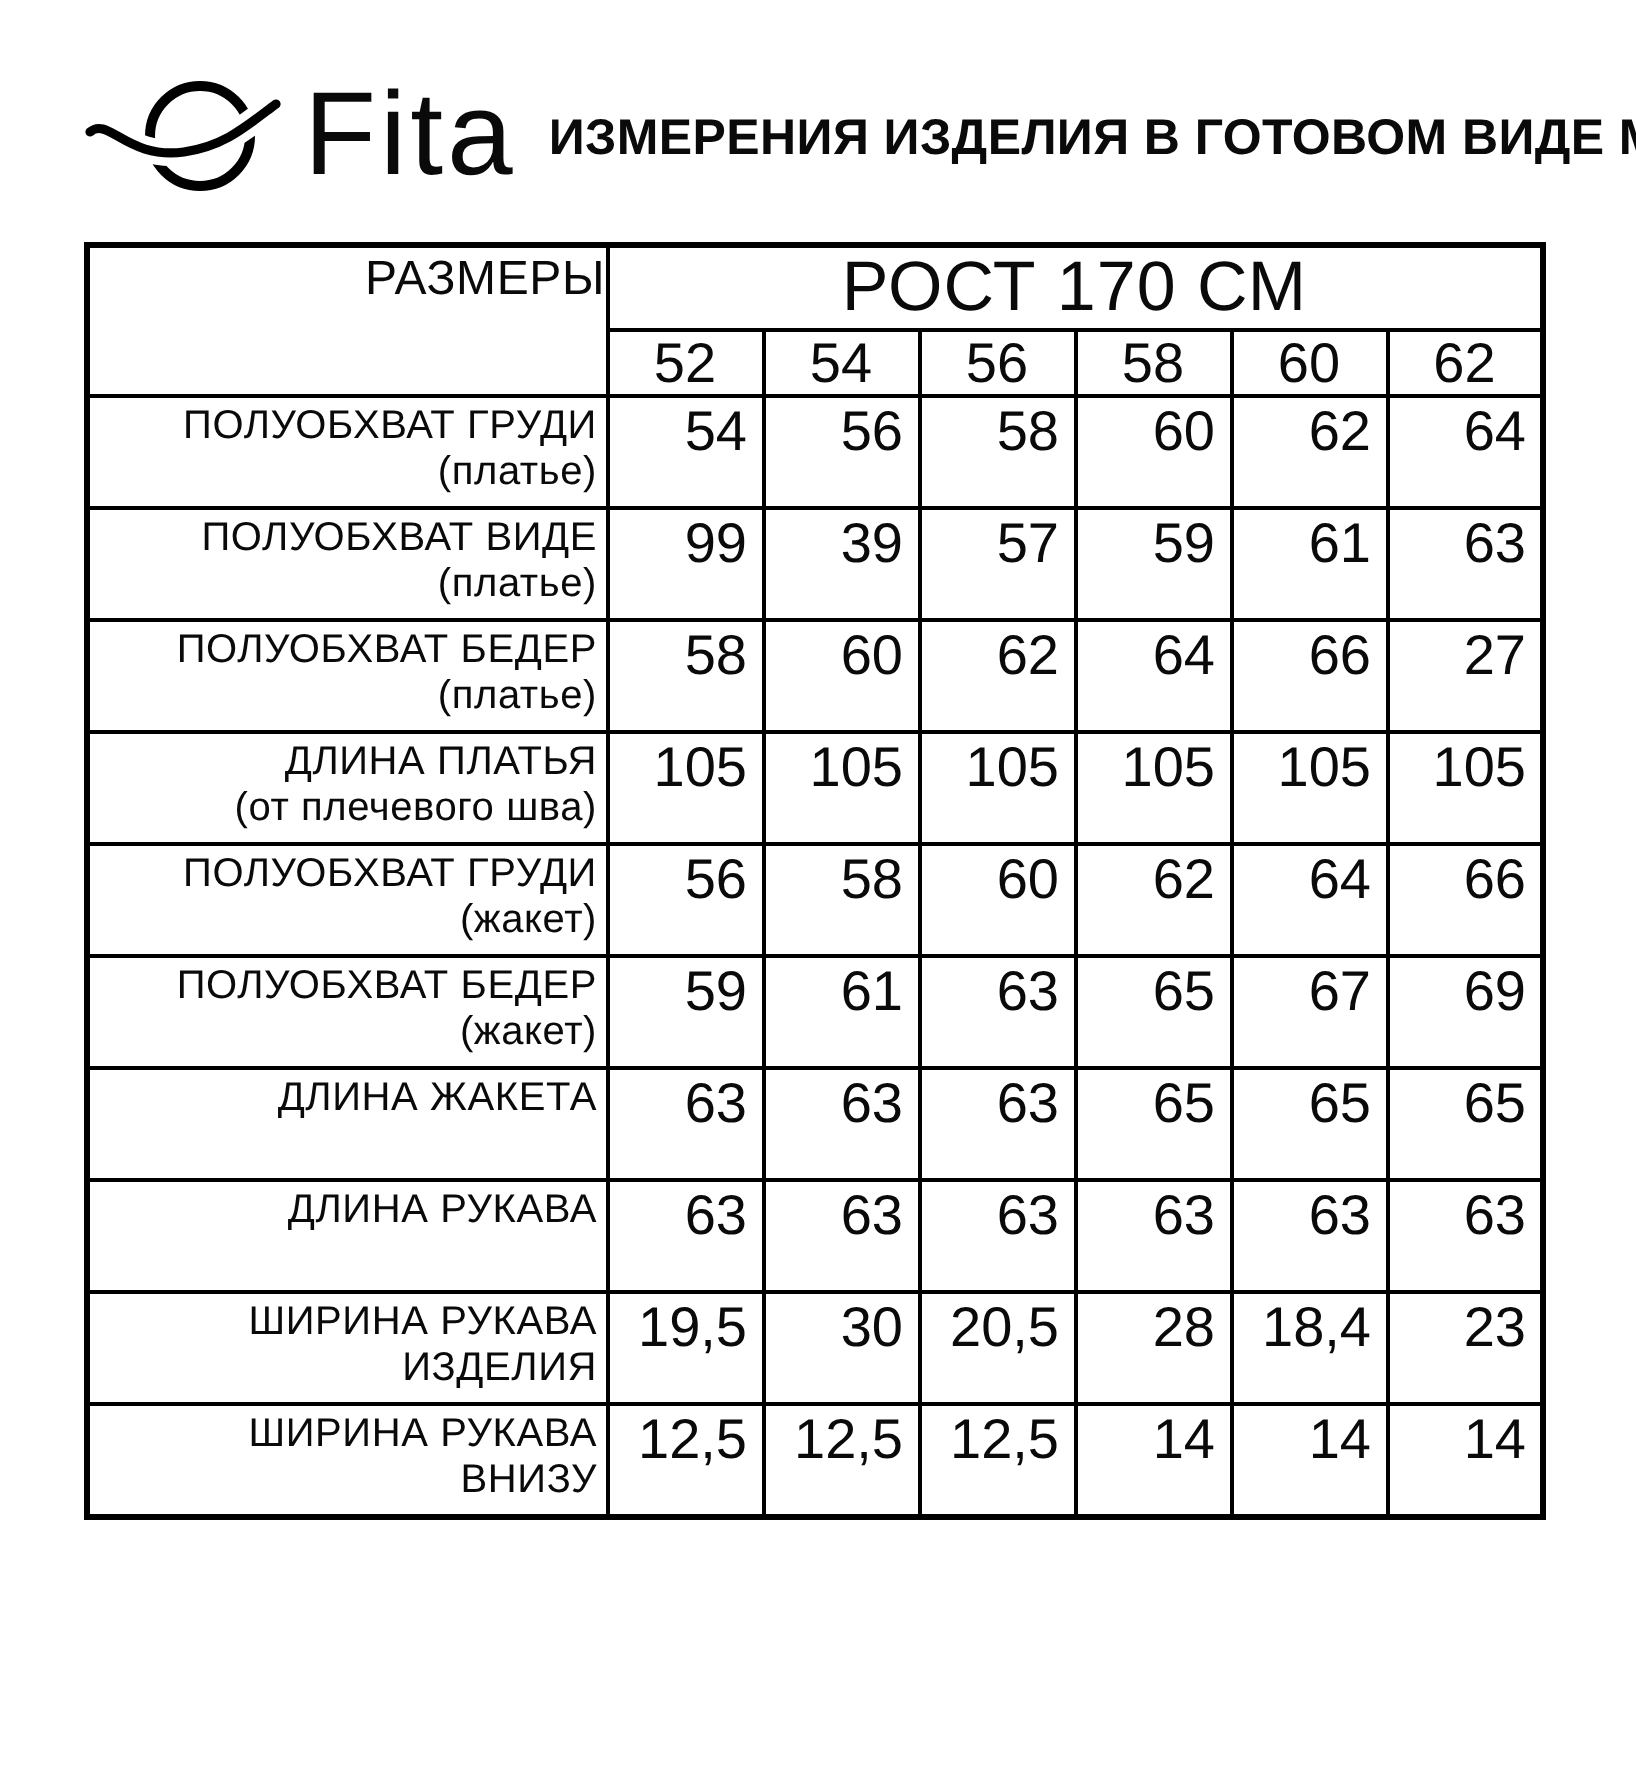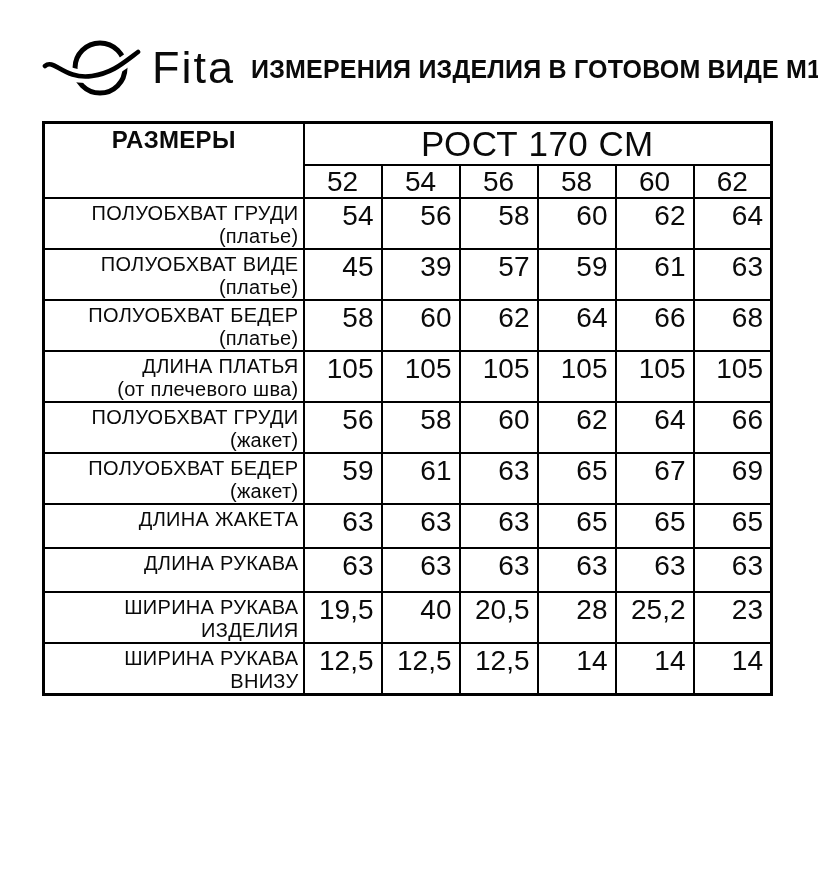--- a/index.html
+++ b/index.html
@@ -20,21 +20,21 @@
     align-items: center;
     height: 62px;
   }
   .logo {
     display: flex;
     align-items: center;
     flex: 0 0 auto;
   }
   .logo svg { display: block; }
   .brand-name {
-    font-size: 45px;
+    font-size: 59px;
     font-weight: 400;
     letter-spacing: 2px;
     margin-left: 8px;
     line-height: 1;
     transform: translateY(-2px);
   }
   .page-title {
     font-size: 25px;
     font-weight: 700;
     letter-spacing: 0.2px;
@@ -51,27 +51,27 @@
   }
   col.c-label { width: 260px; }
   col.c-num   { width: 78px;  }
   .size-table th, .size-table td {
     border: 2px solid #000;
     padding: 0;
     overflow: hidden;
   }
   tr.hrow1 { height: 29px; }
   tr.hrow2 { height: 31px; }
-  tbody tr { height: 44px; }
+  tbody tr { height: 56px; }
 
   th.corner {
     vertical-align: top;
-    text-align: center;
+    text-align: right;
     font-size: 24px;
-    font-weight: 700;
+    font-weight: 400;
     padding-top: 2px;
     letter-spacing: 0.3px;
   }
   th.group {
     text-align: center;
     font-size: 35px;
     font-weight: 400;
     letter-spacing: 0.5px;
   }
   th.size {
@@ -152,38 +152,38 @@
         <td class="val-cell">58</td>
         <td class="val-cell">60</td>
         <td class="val-cell">62</td>
         <td class="val-cell">64</td>
       </tr>
       <tr>
         <td class="lbl-cell">
           <div>ПОЛУОБХВАТ ВИДЕ</div>
           <div>(платье)</div>
         </td>
-        <td class="val-cell">45</td>
+        <td class="val-cell">99</td>
         <td class="val-cell">39</td>
         <td class="val-cell">57</td>
         <td class="val-cell">59</td>
         <td class="val-cell">61</td>
         <td class="val-cell">63</td>
       </tr>
       <tr>
         <td class="lbl-cell">
           <div>ПОЛУОБХВАТ БЕДЕР</div>
           <div>(платье)</div>
         </td>
         <td class="val-cell">58</td>
         <td class="val-cell">60</td>
         <td class="val-cell">62</td>
         <td class="val-cell">64</td>
         <td class="val-cell">66</td>
-        <td class="val-cell">68</td>
+        <td class="val-cell">27</td>
       </tr>
       <tr>
         <td class="lbl-cell">
           <div>ДЛИНА ПЛАТЬЯ</div>
           <div>(от плечевого шва)</div>
         </td>
         <td class="val-cell">105</td>
         <td class="val-cell">105</td>
         <td class="val-cell">105</td>
         <td class="val-cell">105</td>
@@ -237,24 +237,24 @@
         <td class="val-cell">63</td>
         <td class="val-cell">63</td>
         <td class="val-cell">63</td>
       </tr>
       <tr>
         <td class="lbl-cell">
           <div>ШИРИНА РУКАВА</div>
           <div>ИЗДЕЛИЯ</div>
         </td>
         <td class="val-cell">19,5</td>
-        <td class="val-cell">40</td>
+        <td class="val-cell">30</td>
         <td class="val-cell">20,5</td>
         <td class="val-cell">28</td>
-        <td class="val-cell">25,2</td>
+        <td class="val-cell">18,4</td>
         <td class="val-cell">23</td>
       </tr>
       <tr>
         <td class="lbl-cell">
           <div>ШИРИНА РУКАВА</div>
           <div>ВНИЗУ</div>
         </td>
         <td class="val-cell">12,5</td>
         <td class="val-cell">12,5</td>
         <td class="val-cell">12,5</td>

